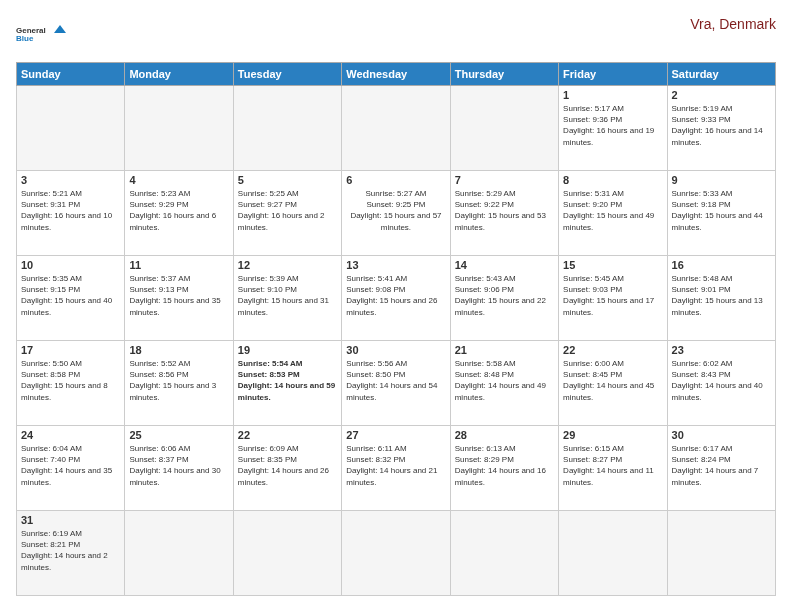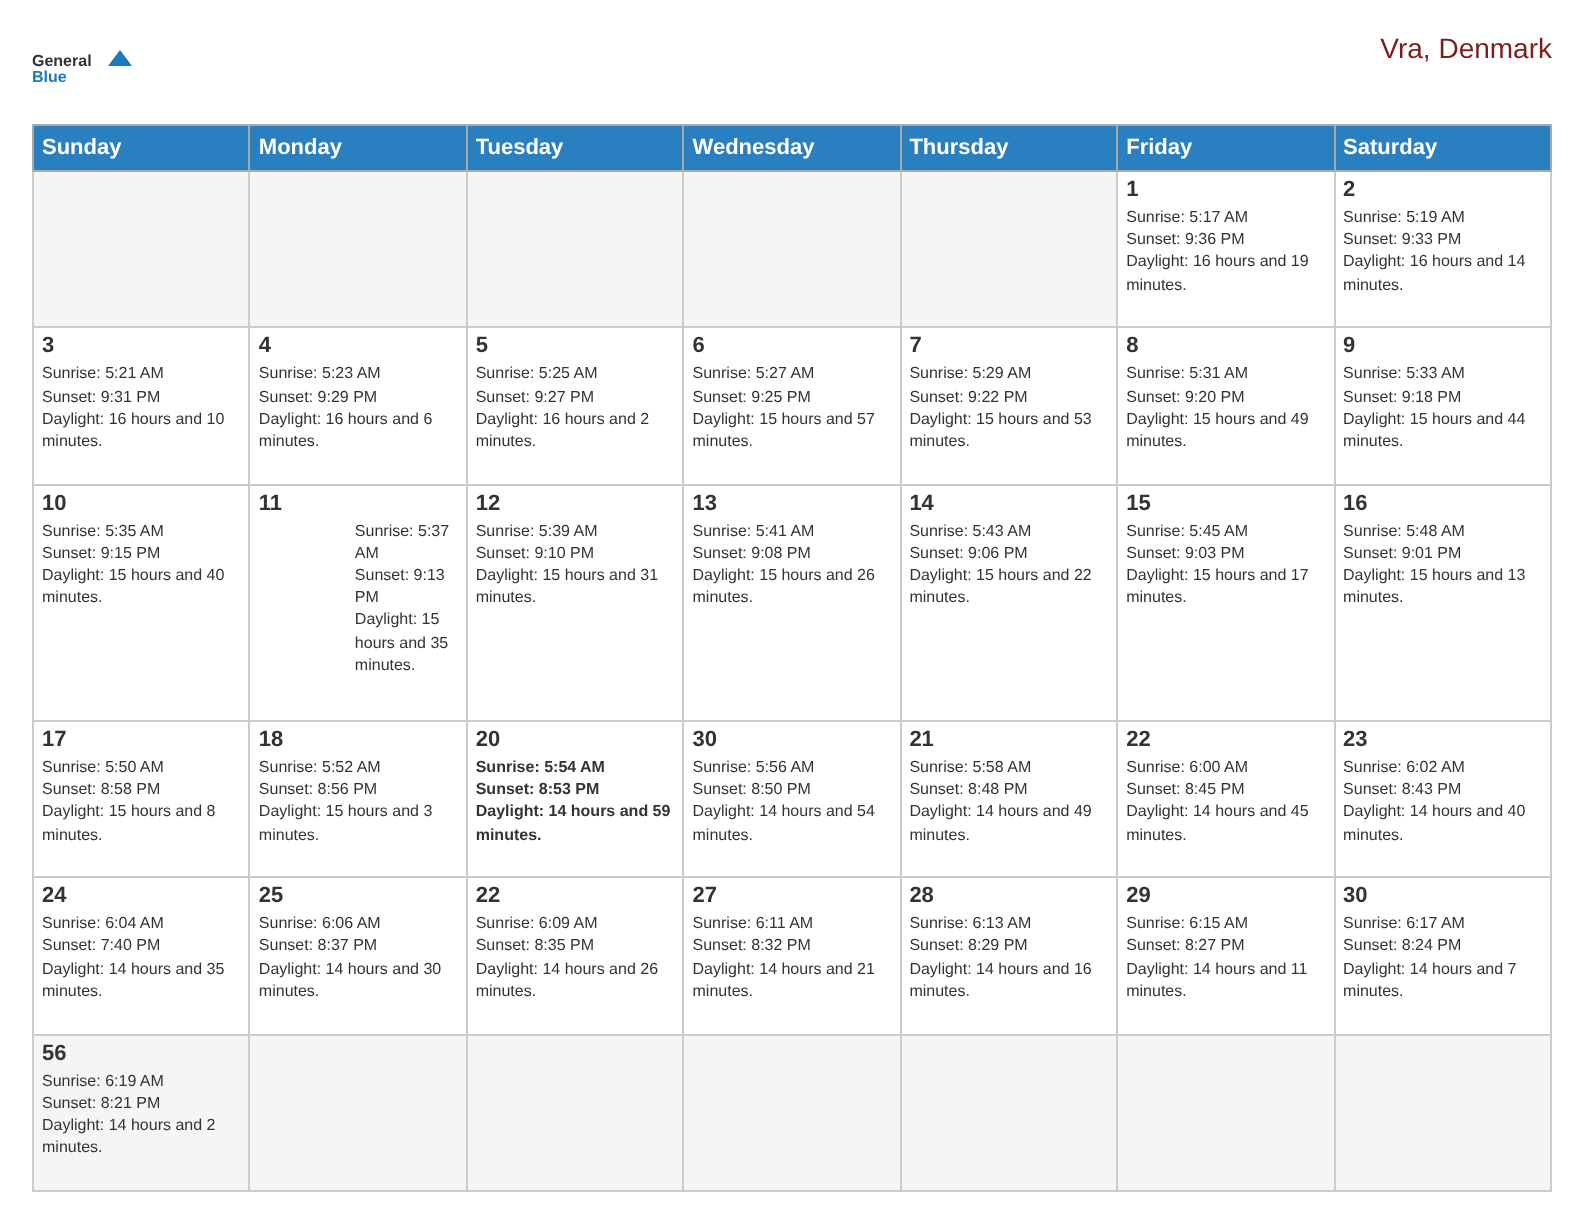--- a/index.html
+++ b/index.html
@@ -149,21 +149,21 @@
 Daylight: 16 hours and 6 minutes.</div>
           </td>
           <td>
             <span class="day-num">5</span>
             <div class="cell-text" style="white-space: pre-line;">Sunrise: 5:25 AM
 Sunset: 9:27 PM
 Daylight: 16 hours and 2 minutes.</div>
           </td>
           <td>
             <span class="day-num">6</span>
-            <div class="cell-text" style="white-space: pre-line;">Sunrise: 5:27 AM
+            <div class="cell-text" style="white-space: pre-line; text-align: center;">Sunrise: 5:27 AM
 Sunset: 9:25 PM
 Daylight: 15 hours and 57 minutes.</div>
           </td>
           <td>
             <span class="day-num">7</span>
             <div class="cell-text" style="white-space: pre-line;">Sunrise: 5:29 AM
 Sunset: 9:22 PM
 Daylight: 15 hours and 53 minutes.</div>
           </td>
           <td>
@@ -181,21 +181,21 @@
         </tr>
         <tr>
           <td>
             <span class="day-num">10</span>
             <div class="cell-text" style="white-space: pre-line;">Sunrise: 5:35 AM
 Sunset: 9:15 PM
 Daylight: 15 hours and 40 minutes.</div>
           </td>
           <td>
             <span class="day-num">11</span>
-            <div class="cell-text" style="white-space: pre-line; margin-left: 48px;">Sunrise: 5:37 AM
+            <div class="cell-text" style="white-space: pre-line;">Sunrise: 5:37 AM
 Sunset: 9:13 PM
 Daylight: 15 hours and 35 minutes.</div>
           </td>
           <td>
             <span class="day-num">12</span>
             <div class="cell-text" style="white-space: pre-line;">Sunrise: 5:39 AM
 Sunset: 9:10 PM
 Daylight: 15 hours and 31 minutes.</div>
           </td>
           <td>
@@ -230,21 +230,21 @@
 Sunset: 8:58 PM
 Daylight: 15 hours and 8 minutes.</div>
           </td>
           <td>
             <span class="day-num">18</span>
             <div class="cell-text" style="white-space: pre-line;">Sunrise: 5:52 AM
 Sunset: 8:56 PM
 Daylight: 15 hours and 3 minutes.</div>
           </td>
           <td>
-            <span class="day-num">20</span>
+            <span class="day-num">19</span>
             <div class="cell-text" style="white-space: pre-line; font-weight: bold;">Sunrise: 5:54 AM
 Sunset: 8:53 PM
 Daylight: 14 hours and 59 minutes.</div>
           </td>
           <td>
             <span class="day-num">30</span>
             <div class="cell-text" style="white-space: pre-line;">Sunrise: 5:56 AM
 Sunset: 8:50 PM
 Daylight: 14 hours and 54 minutes.</div>
           </td>
@@ -306,21 +306,21 @@
           </td>
           <td>
             <span class="day-num">30</span>
             <div class="cell-text" style="white-space: pre-line;">Sunrise: 6:17 AM
 Sunset: 8:24 PM
 Daylight: 14 hours and 7 minutes.</div>
           </td>
         </tr>
         <tr class="footer-row">
           <td>
-            <span class="day-num">56</span>
+            <span class="day-num">31</span>
             <div class="cell-text" style="white-space: pre-line;">Sunrise: 6:19 AM
 Sunset: 8:21 PM
 Daylight: 14 hours and 2 minutes.</div>
           </td>
           <td class="empty-cell" style="background: rgb(245, 245, 245);"></td>
           <td class="empty-cell" style="background: rgb(245, 245, 245);"></td>
           <td class="empty-cell" style="background: rgb(245, 245, 245);"></td>
           <td class="empty-cell" style="background: rgb(245, 245, 245);"></td>
           <td class="empty-cell" style="background: rgb(245, 245, 245);"></td>
           <td class="empty-cell" style="background: rgb(245, 245, 245);"></td>

